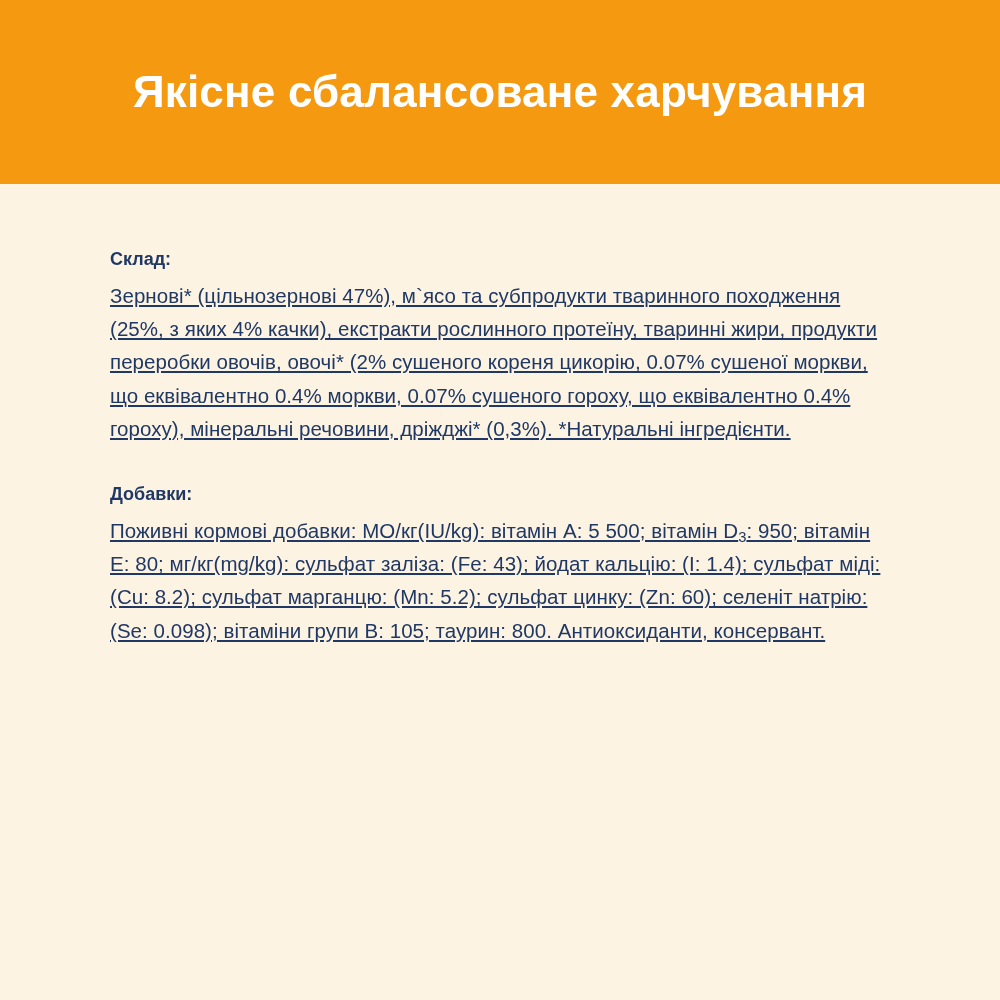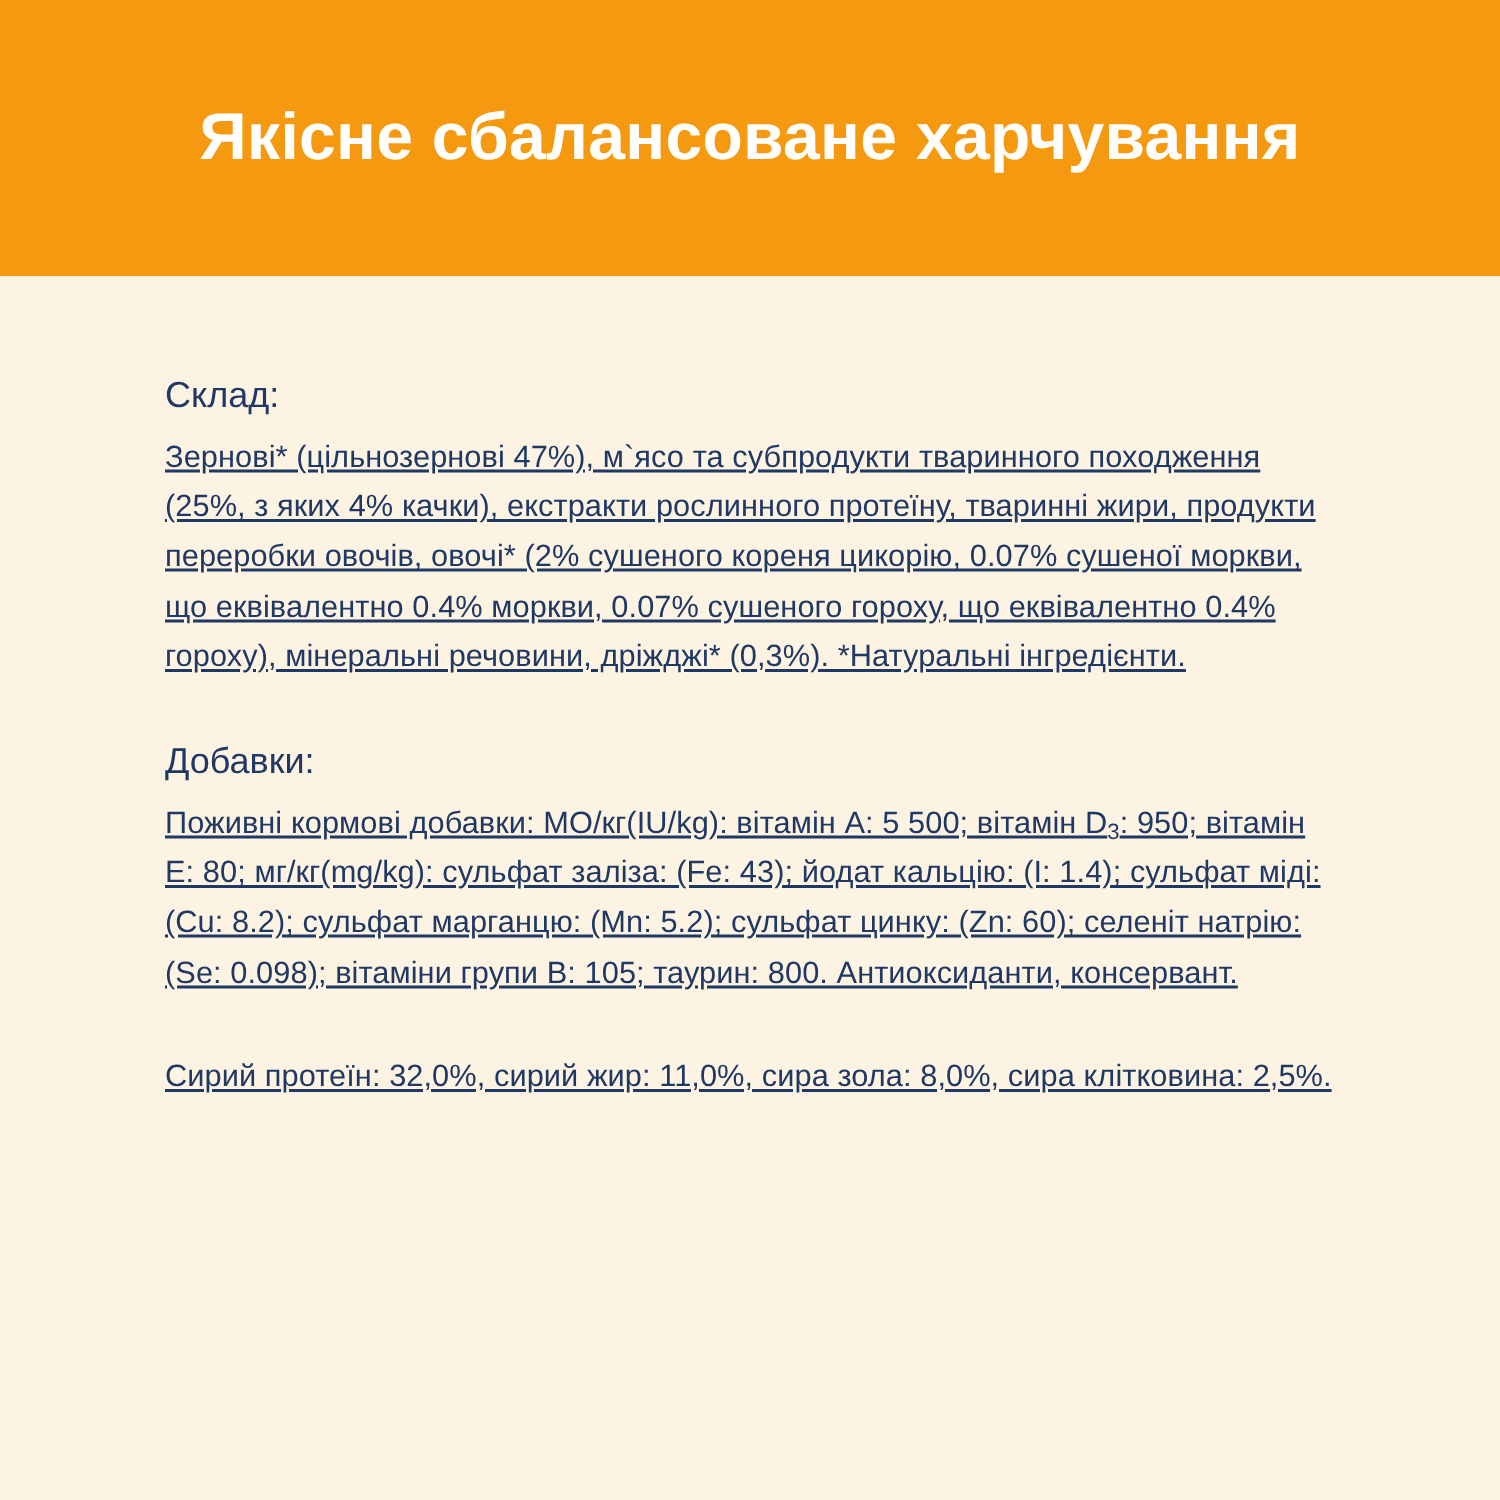--- a/index.html
+++ b/index.html
@@ -43,22 +43,22 @@
     box-sizing: border-box;
   }
   .section {
     margin-bottom: 36px;
   }
   .section:last-child {
     margin-bottom: 0;
   }
   .section-heading {
     color: #1F3864;
-    font-size: 24px;
-    font-weight: normal;
+    font-size: 18px;
+    font-weight: bold;
     margin: 0 0 6px 0;
     line-height: 1.5;
   }
   .section-body {
     color: #1F3864;
     font-size: 20.5px;
     line-height: 1.62;
     margin: 0;
     max-width: 800px;
     letter-spacing: 0.05px;
@@ -86,17 +86,16 @@
       <p class="section-heading">Склад:</p>
       <p class="section-body">Зернові* (цільнозернові 47%), м`ясо та субпродукти тваринного походження (25%, з яких 4% качки), екстракти рослинного протеїну, тваринні жири, продукти переробки овочів, овочі* (2% сушеного кореня цикорію, 0.07% сушеної моркви, що еквівалентно 0.4% моркви, 0.07% сушеного гороху, що еквівалентно 0.4% гороху), мінеральні речовини, дріжджі* (0,3%). *Натуральні інгредієнти.</p>
     </div>
 
     <div class="section">
       <p class="section-heading">Добавки:</p>
       <p class="section-body"><span>Поживні кормові добавки: МО/кг(IU/kg): вітамін А: 5 500; вітамін D</span><sub>3</sub><span>: 950; вітамін Е: 80; мг/кг(mg/kg): сульфат заліза: (Fe: 43); йодат кальцію: (I: 1.4); сульфат міді: (Cu: 8.2); сульфат марганцю: (Mn: 5.2); сульфат цинку: (Zn: 60); селеніт натрію: (Se: 0.098); вітаміни групи В: 105; таурин: 800. Антиоксиданти, консервант.</span></p>
     </div>
 
     <div class="section">
-      <p class="section-body">Сирий протеїн: 32,0%, сирий жир: 11,0%, сира зола: 8,0%, сира клітковина: 2,5%.</p>
     </div>
 
   </div>
 </div>
 
 </body></html>

